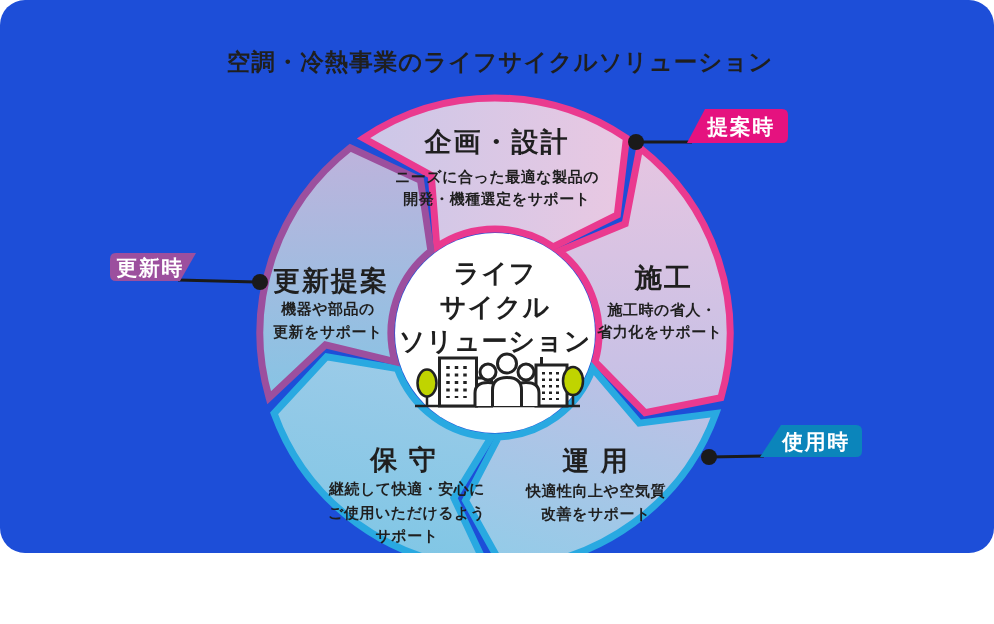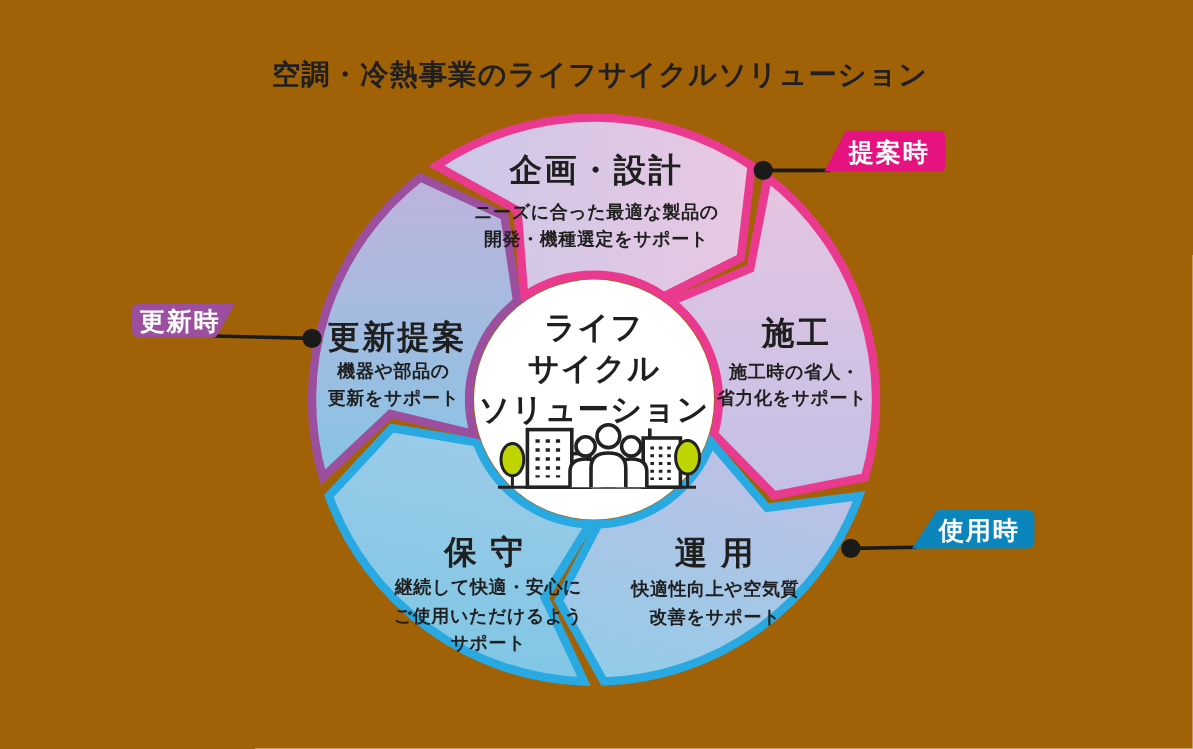--- a/index.html
+++ b/index.html
@@ -1,16 +1,16 @@
 <!DOCTYPE html>
 <html><head>
 <meta charset="utf-8">
 <style>
   html,body{margin:0;padding:0;background:#ffffff;}
-  #canvas{position:relative;width:994px;height:624px;background:#a16207;overflow:hidden;}
+  #canvas{position:relative;width:994px;height:553px;background:#1d4ed8;overflow:hidden;border-radius:25px;}
   svg text{font-family:"Liberation Sans","DejaVu Sans",sans-serif;font-weight:bold;fill:#1f1f1f;}
   .main-title{font-size:23.5px;letter-spacing:1px;}
   .seg-title{font-size:27px;letter-spacing:2px;}
   .seg-desc{font-size:15px;letter-spacing:0.5px;}
   .center-text{font-size:26px;letter-spacing:1px;}
   .tag-text{font-size:21px;letter-spacing:1.5px;fill:#ffffff;}
 </style>
 </head>
 <body>
 

